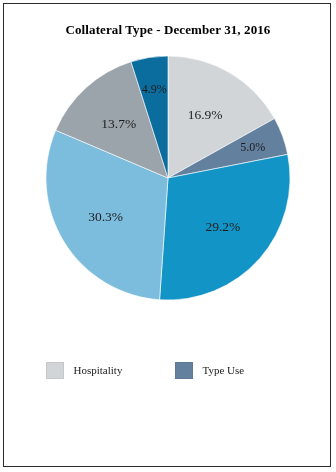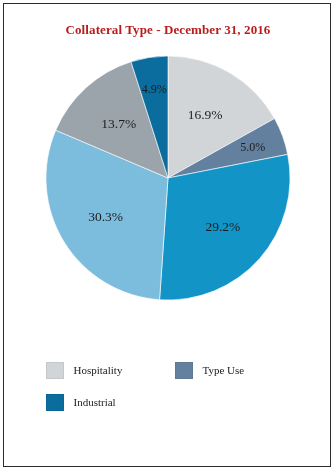--- a/index.html
+++ b/index.html
@@ -26,21 +26,21 @@
   }
   .chart-title {
     position: absolute;
     left: 0;
     top: 18px;
     width: 328px;
     text-align: center;
     font-size: 13px;
     font-weight: bold;
     letter-spacing: 0.1px;
-    color: #b91c1c;
+    color: #000000;
   }
   .pie-area {
     position: absolute;
     left: 0;
     top: 48px;
     width: 328px;
     height: 280px;
   }
   .pie-svg {
     display: block;
@@ -117,20 +117,16 @@
   <div class="legend">
     <div class="legend-grid" id="legend-grid">
         <div class="legend-item">
           <span class="legend-swatch" style="background: rgb(210, 213, 216);"></span>
           <span class="legend-label">Hospitality</span>
         </div>
         <div class="legend-item">
           <span class="legend-swatch" style="background: rgb(100, 128, 159);"></span>
           <span class="legend-label">Type Use</span>
         </div>
-        <div class="legend-item">
-          <span class="legend-swatch" style="background: rgb(11, 109, 158);"></span>
-          <span class="legend-label">Industrial</span>
-        </div>
       </div>
   </div>
 
 </div>
 
 </body></html>

